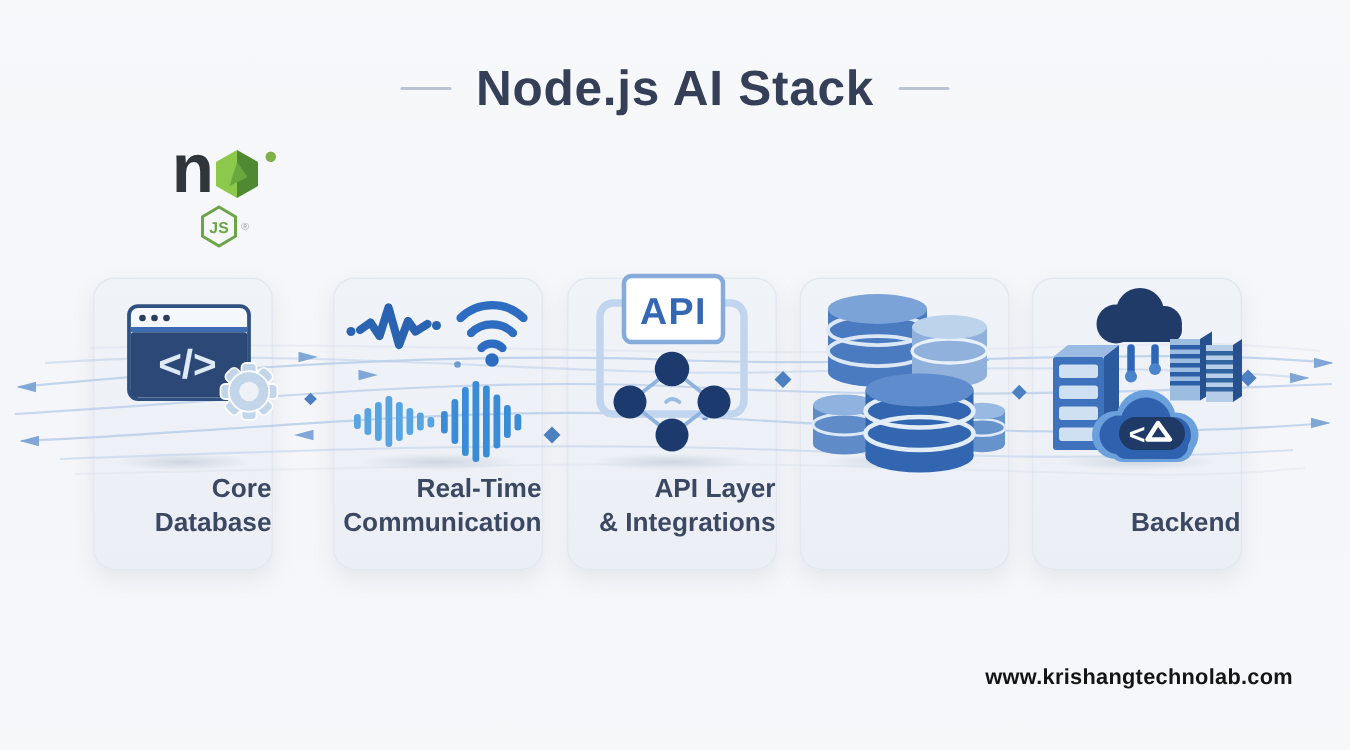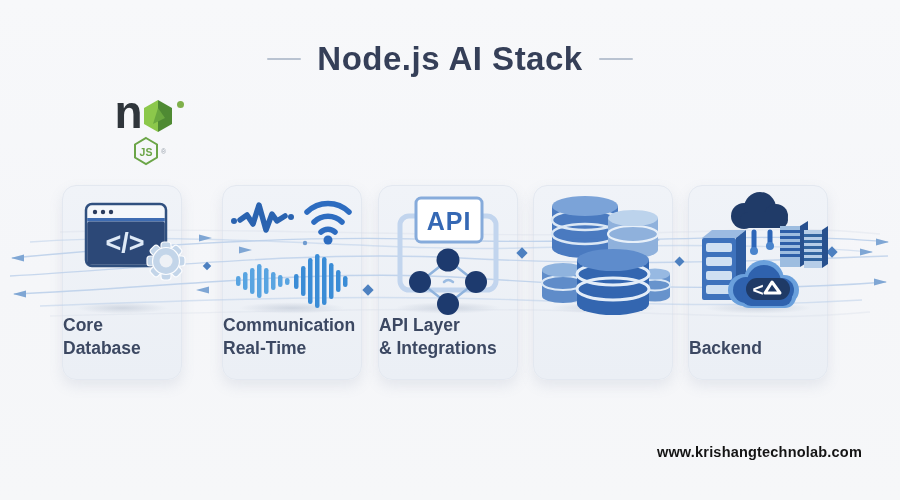--- a/index.html
+++ b/index.html
@@ -29,21 +29,21 @@
   
   .card {
     position:absolute; top:185px; height:195px; border-radius:14px;
     background:linear-gradient(180deg,#f0f3f8 0%,#ebeff5 100%);
     border:1px solid #e3e8f0;
     box-shadow:0 6px 14px rgba(120,135,160,.14);
     z-index:1;
   }
   .card-shadow { position:absolute; left:10%; top:116px; width:80%; height:12px;
     background:radial-gradient(ellipse at center, rgba(130,145,170,.28) 0%, rgba(130,145,170,0) 68%); }
-  .card-label { position:absolute; left:0; bottom:18px; width:100%; text-align:left;
+  .card-label { position:absolute; left:0; bottom:18px; width:100%; text-align:right;
     font-size:17.5px; font-weight:700; color:#3c4862; line-height:1.35; }
 
   
   .flow-svg { position:absolute; left:0; top:0; z-index:2; pointer-events:none; }
   .icon-box { position:absolute; z-index:3; overflow:visible; }
   .icon-box svg { overflow:visible; display:block; }
 
   
   .footer { position:absolute; right:38px; bottom:40px; font-size:14.5px;
     font-weight:700; color:#141414; letter-spacing:.2px;margin-top:31px; }
@@ -81,22 +81,22 @@
   <div class="card" style="left:62px;  width:120px;">
     <div class="card-shadow"></div>
     <div class="card-label">
       <div>Core</div>
       <div>Database</div>
     </div>
   </div>
   <div class="card" style="left:222px; width:140px;">
     <div class="card-shadow"></div>
     <div class="card-label">
+      <div>Real-Time</div>
       <div>Communication</div>
-      <div>Real-Time</div>
     </div>
   </div>
   <div class="card" style="left:378px; width:140px;">
     <div class="card-shadow"></div>
     <div class="card-label">
       <div>API Layer</div>
       <div>&amp; Integrations</div>
     </div>
   </div>
   <div class="card" style="left:533px; width:140px;">
@@ -199,21 +199,21 @@
           <rect x="93" y="64" width="4.5" height="54" rx="2.2"></rect>
           <rect x="100" y="67" width="4.5" height="48" rx="2.2"></rect>
           <rect x="107" y="73" width="4.5" height="36" rx="2.2"></rect>
           <rect x="114" y="80" width="4.5" height="22" rx="2.2"></rect>
           <rect x="121" y="86" width="4.5" height="11" rx="2.2"></rect>
         </g>
       </g>
     </svg>
   </div>
 
-  <div class="icon-box" style="left:378px; top:190px; width:140px; height:122px;text-decoration:underline;">
+  <div class="icon-box" style="left:378px; top:176px; width:140px; height:122px;text-decoration:underline;">
     <svg width="140" height="122" viewBox="0 0 140 122">
       <rect x="22" y="26" width="96" height="74" rx="9" fill="none" stroke="#c2d5ee" stroke-width="5"></rect>
       <g>
         <rect x="38" y="8" width="66" height="44" rx="5" fill="#ffffff" stroke="#86abdb" stroke-width="3"></rect>
         <text x="71" y="40" text-anchor="middle" font-size="25" font-weight="bold" fill="#3568b4" letter-spacing="1" font-family="Liberation Sans, sans-serif">API</text>
       </g>
       <g>
         <g stroke="#8fb3dd" stroke-width="2.5" fill="none">
           <path d="M70,70 L42,92 L70,114 L98,92 Z"></path>
         </g>

